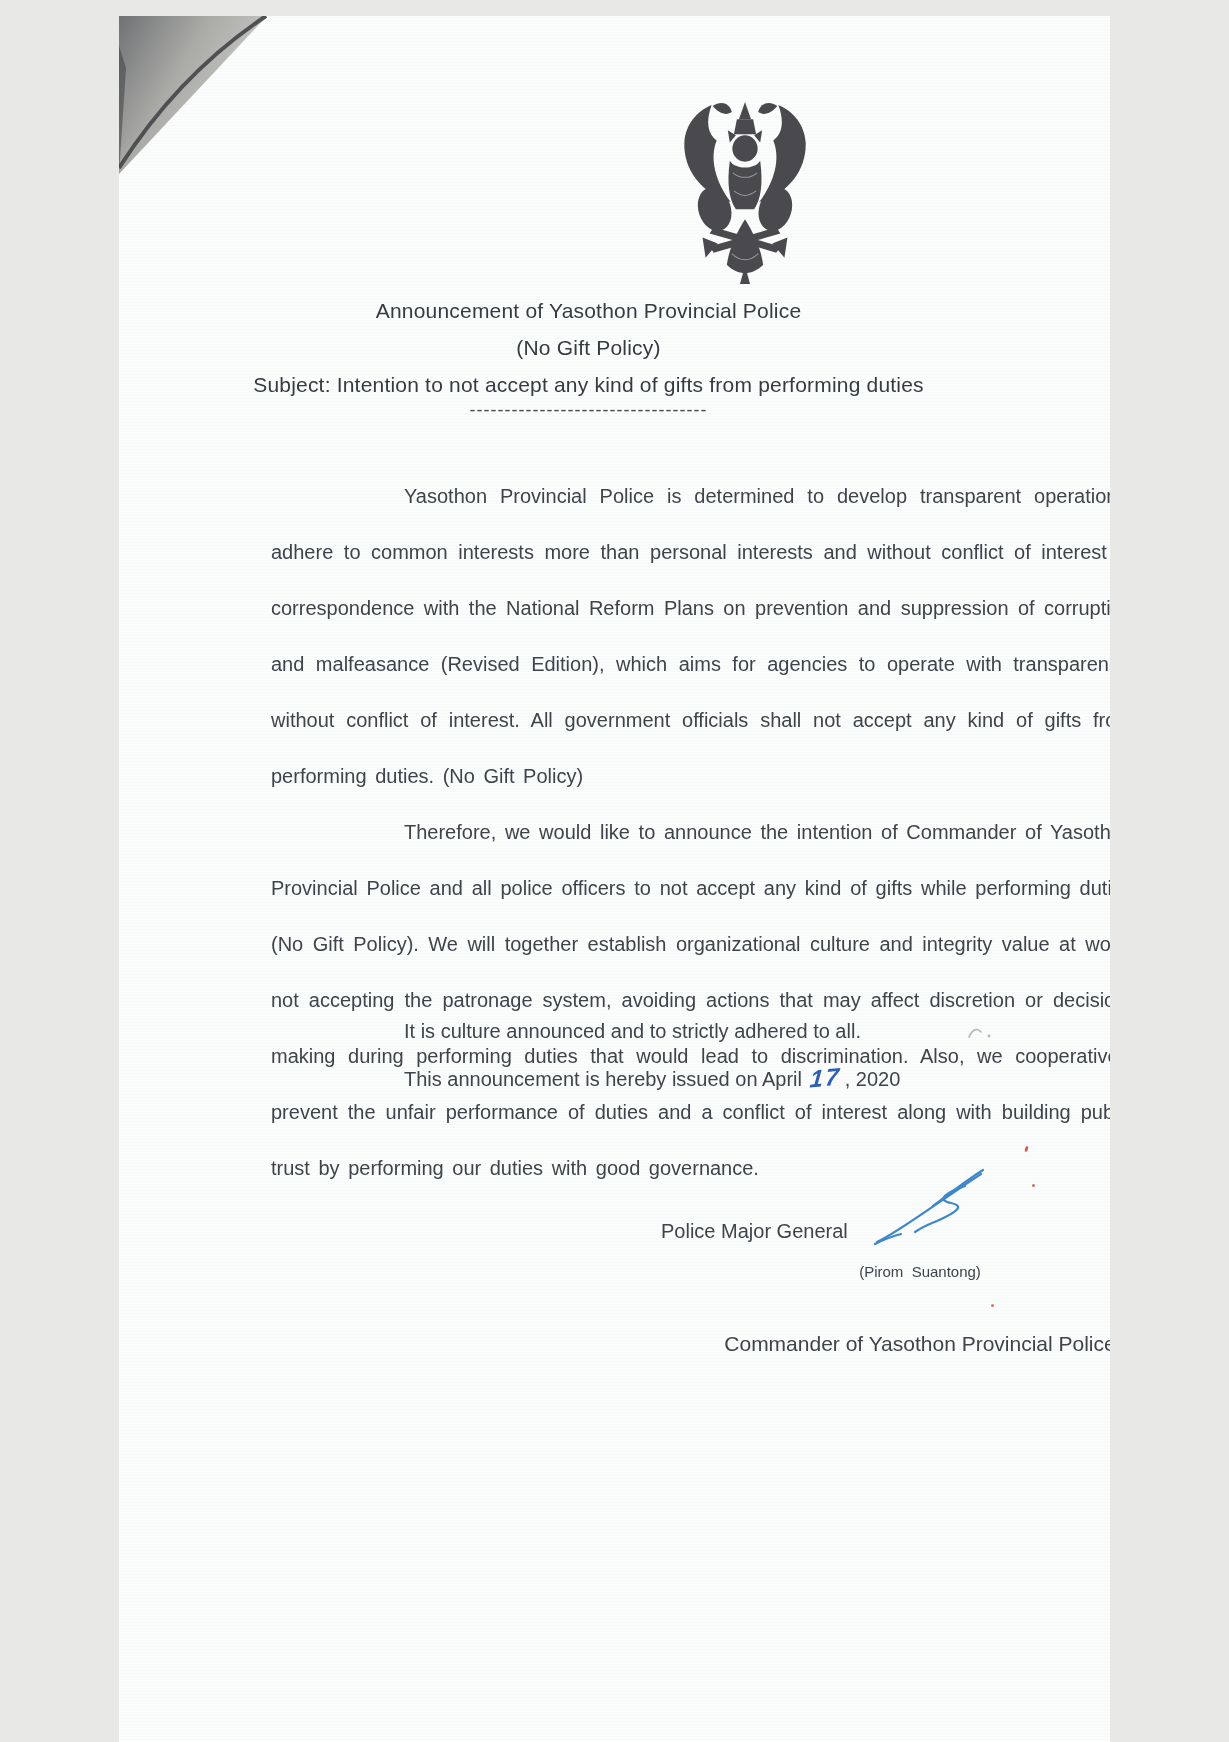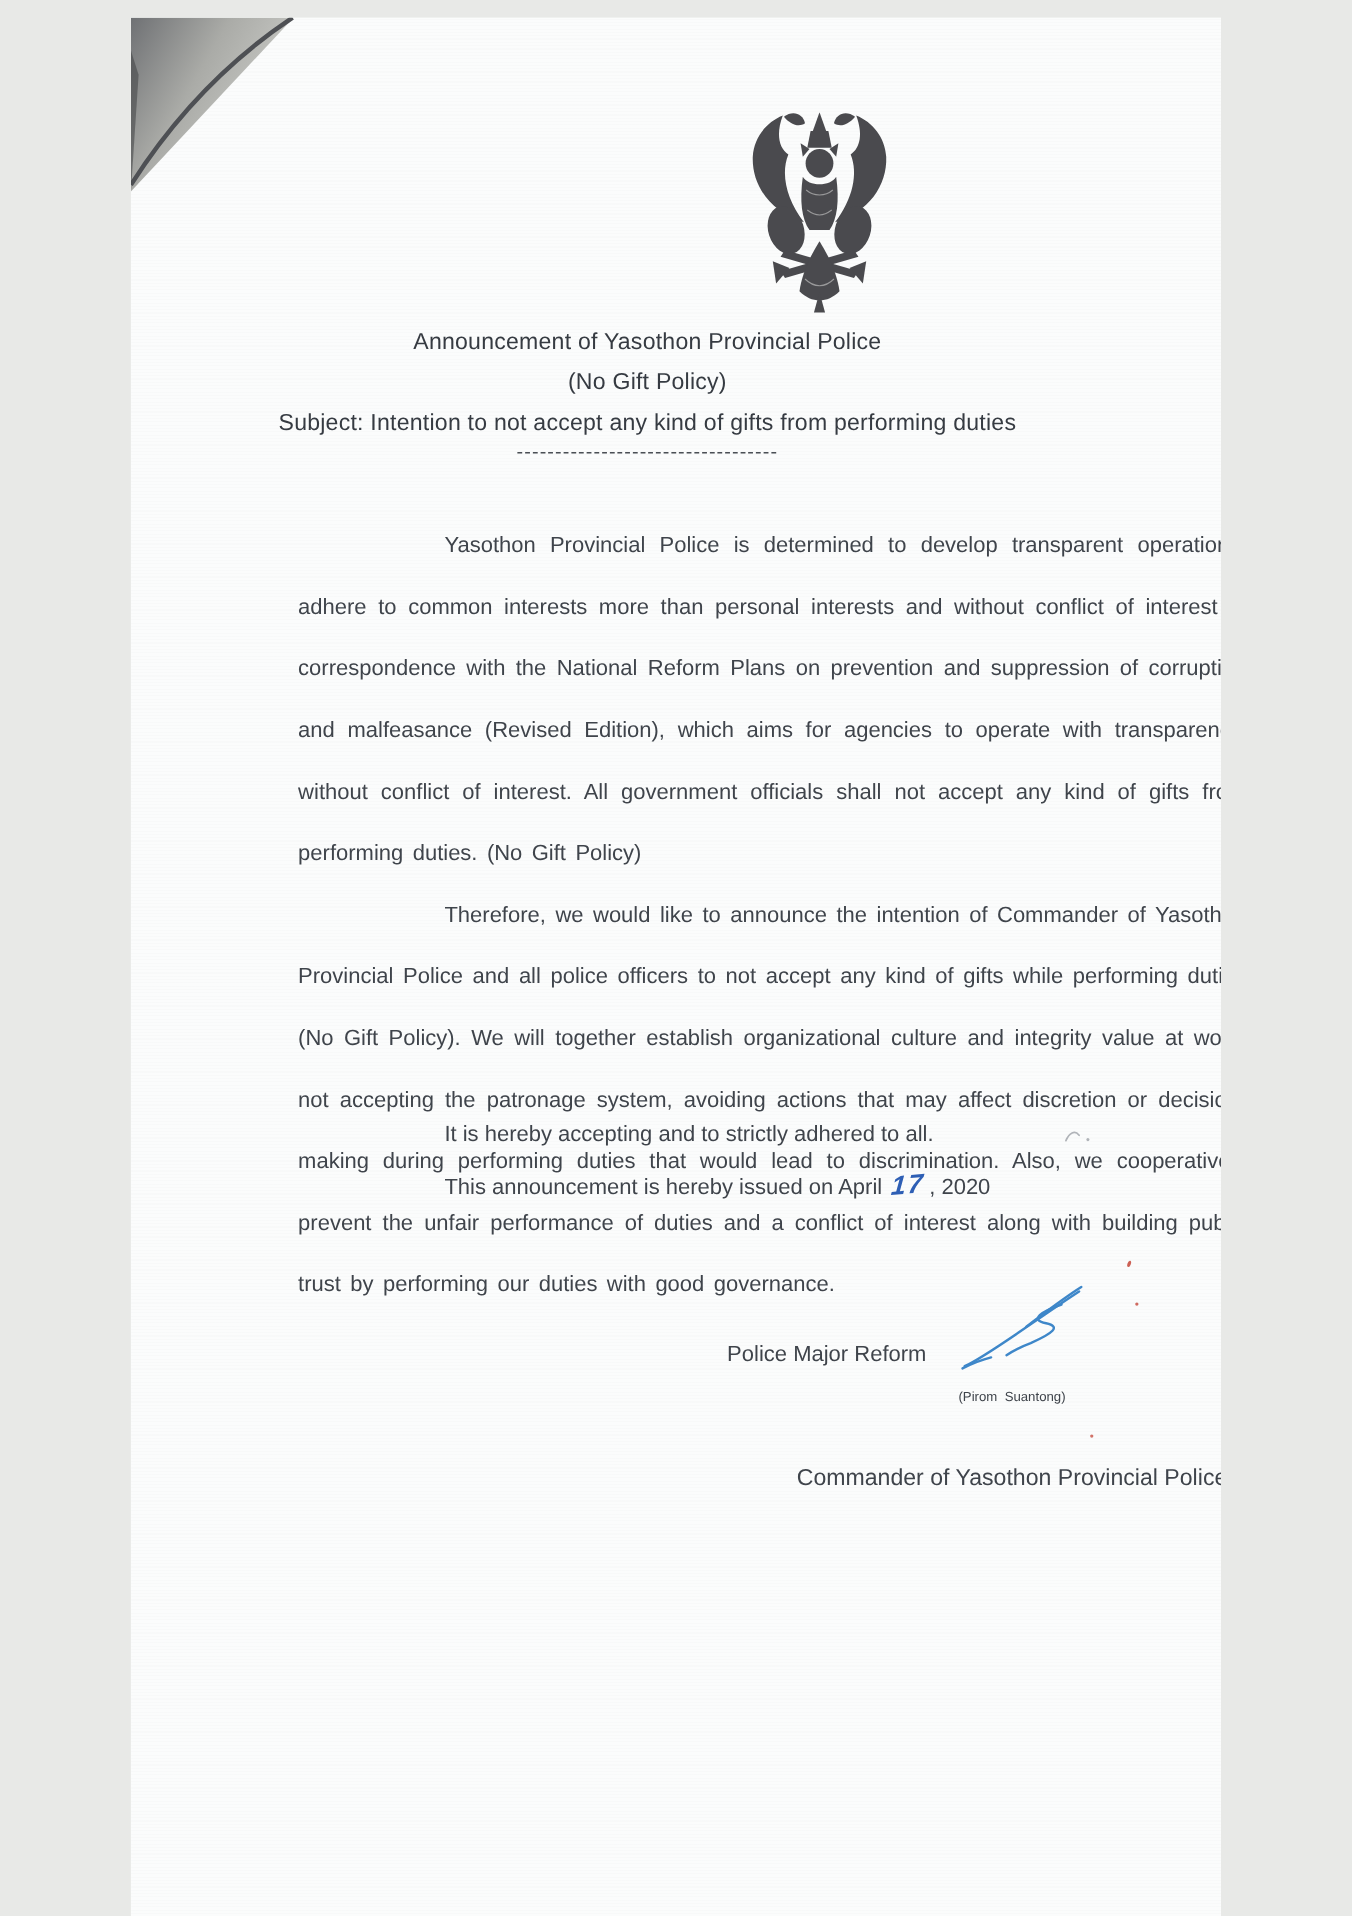--- a/index.html
+++ b/index.html
@@ -38,21 +38,21 @@
   .closing-1{top:1004px;}
   .closing-2{top:1048px;}
   .handwritten-day{display:inline-block;color:#2e5fb5;font-style:italic;
     font-size:24px;font-weight:bold;transform:rotate(-5deg) skewX(-10deg);
     margin:0 4px 0 8px;letter-spacing:2px;}
 
   
   .sig-rank{position:absolute;left:542px;top:1204px;font-size:20px;}
   .sig-image{position:absolute;left:752px;top:1150px;width:126px;height:92px;}
   .sig-name{position:absolute;left:801px;top:1247px;transform:translateX(-50%);
-    font-size:12px;white-space:pre;}
+    font-size:15px;white-space:pre;}
   .sig-title{position:absolute;left:801px;top:1316px;transform:translateX(-50%);
     font-size:21px;white-space:nowrap;}
 </style>
 </head>
 <body>
 
 <div class="page">
 
   <div class="corner-fold">
     <svg width="152" height="162" viewBox="0 0 152 162">
@@ -113,26 +113,26 @@
     <div>(No Gift Policy)</div>
     <div>Subject: Intention to not accept any kind of gifts from performing duties</div>
   </div>
   <div class="separator">----------------------------------</div>
 
   <div class="body-text">
     <p>Yasothon Provincial Police is determined to develop transparent operations, adhere to common interests more than personal interests and without conflict of interest in correspondence with the National Reform Plans on prevention and suppression of corruption and malfeasance (Revised Edition), which aims for agencies to operate with transparency, without conflict of interest. All government officials shall not accept any kind of gifts from performing duties. (No Gift Policy)</p>
     <p>Therefore, we would like to announce the intention of Commander of Yasothon Provincial Police and all police officers to not accept any kind of gifts while performing duties (No Gift Policy). We will together establish organizational culture and integrity value at work, not accepting the patronage system, avoiding actions that may affect discretion or decision-making during performing duties that would lead to discrimination. Also, we cooperatively prevent the unfair performance of duties and a conflict of interest along with building public trust by performing our duties with good governance.</p>
   </div>
 
-  <div class="closing-line closing-1">It is hereby accepting and to strictly adhered to all.</div>
+  <div class="closing-line closing-1">It is culture announced and to strictly adhered to all.</div>
   <div class="closing-line closing-2">
     <span>This announcement is hereby issued on April</span><span class="handwritten-day">17</span><span>, 2020</span>
   </div>
 
-  <div class="sig-rank">Police Major Reform</div>
+  <div class="sig-rank">Police Major General</div>
 
   <div class="sig-image">
     <svg width="126" height="92" viewBox="0 0 126 92">
       <g stroke="#3e87c9" stroke-width="2.2" fill="none" stroke-linecap="round">
         <path d="M6,76 C28,66 70,34 110,8"></path>
         <path d="M62,40 C78,28 96,14 112,4"></path>
         <path d="M94,20 C76,26 64,34 80,37 C94,40 86,46 66,55 C58,58 50,62 44,66"></path>
         <path d="M4,78 C12,74 22,70 30,68"></path>
       </g>
     </svg>

